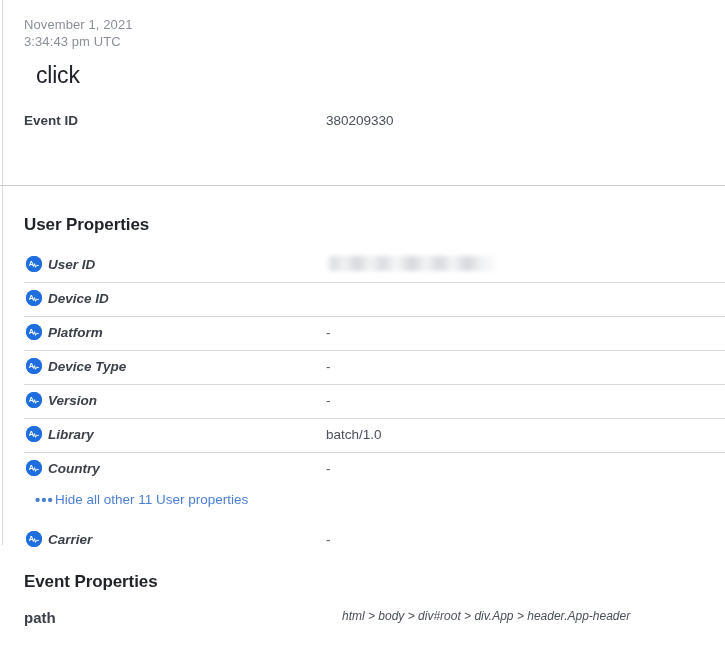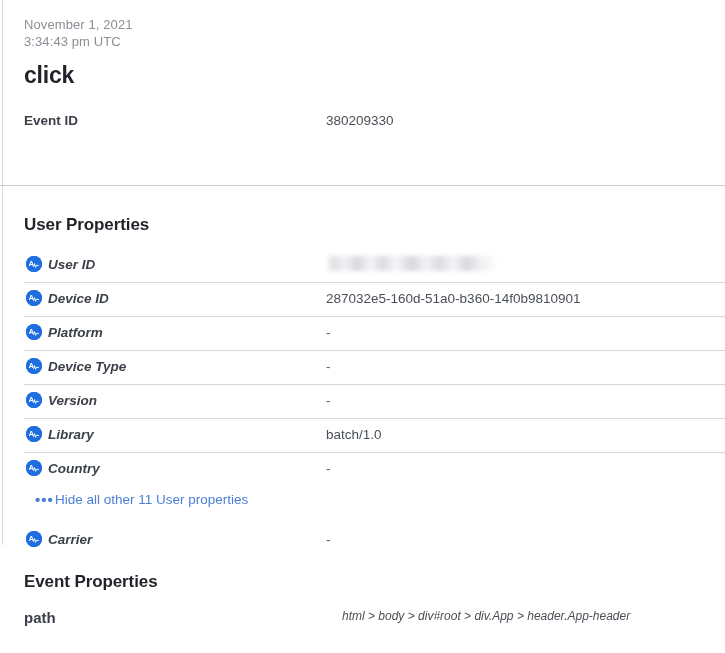--- a/index.html
+++ b/index.html
@@ -40,24 +40,24 @@
     position: absolute;
     left: 24px;
     top: 16px;
     font-size: 13px;
     line-height: 17px;
     color: #8b8f96;
     letter-spacing: 0.1px;
   }
   .event-title {
     position: absolute;
-    left: 24px;
+    left: 36px;
     top: 62px;
     font-size: 23px;
-    font-weight: bold;
+    font-weight: normal;
     color: #1f2227;
     letter-spacing: -0.2px;
   }
 
   
   .row {
     position: absolute;
     left: 0;
     right: 0;
     height: 34px;
@@ -225,21 +225,20 @@
   <div class="row" style="top:282px">
     <div class="rule"></div>
     <span class="amp-icon">
       <svg viewBox="0 0 16 16" xmlns="http://www.w3.org/2000/svg">
         <circle cx="8" cy="8" r="8" fill="#1f6ee0"></circle>
         <text x="5.4" y="9.6" font-family="Liberation Sans, sans-serif" font-size="7.2" font-weight="bold" fill="#ffffff" text-anchor="middle">A</text>
         <path d="M7.6 10.4 L8.6 7.6 L9.5 11.3 L10.6 9.4 L12.4 9.4" fill="none" stroke="#ffffff" stroke-width="1" stroke-linecap="round" stroke-linejoin="round"></path>
       </svg>
     </span>
     <div class="label with-icon">Device ID</div>
-    <div class="value">287032e5-160d-51a0-b360-14f0b9810901</div>
   </div>
 
   <div class="row" style="top:316px">
     <div class="rule"></div>
     <span class="amp-icon">
       <svg viewBox="0 0 16 16" xmlns="http://www.w3.org/2000/svg">
         <circle cx="8" cy="8" r="8" fill="#1f6ee0"></circle>
         <text x="5.4" y="9.6" font-family="Liberation Sans, sans-serif" font-size="7.2" font-weight="bold" fill="#ffffff" text-anchor="middle">A</text>
         <path d="M7.6 10.4 L8.6 7.6 L9.5 11.3 L10.6 9.4 L12.4 9.4" fill="none" stroke="#ffffff" stroke-width="1" stroke-linecap="round" stroke-linejoin="round"></path>
       </svg>

